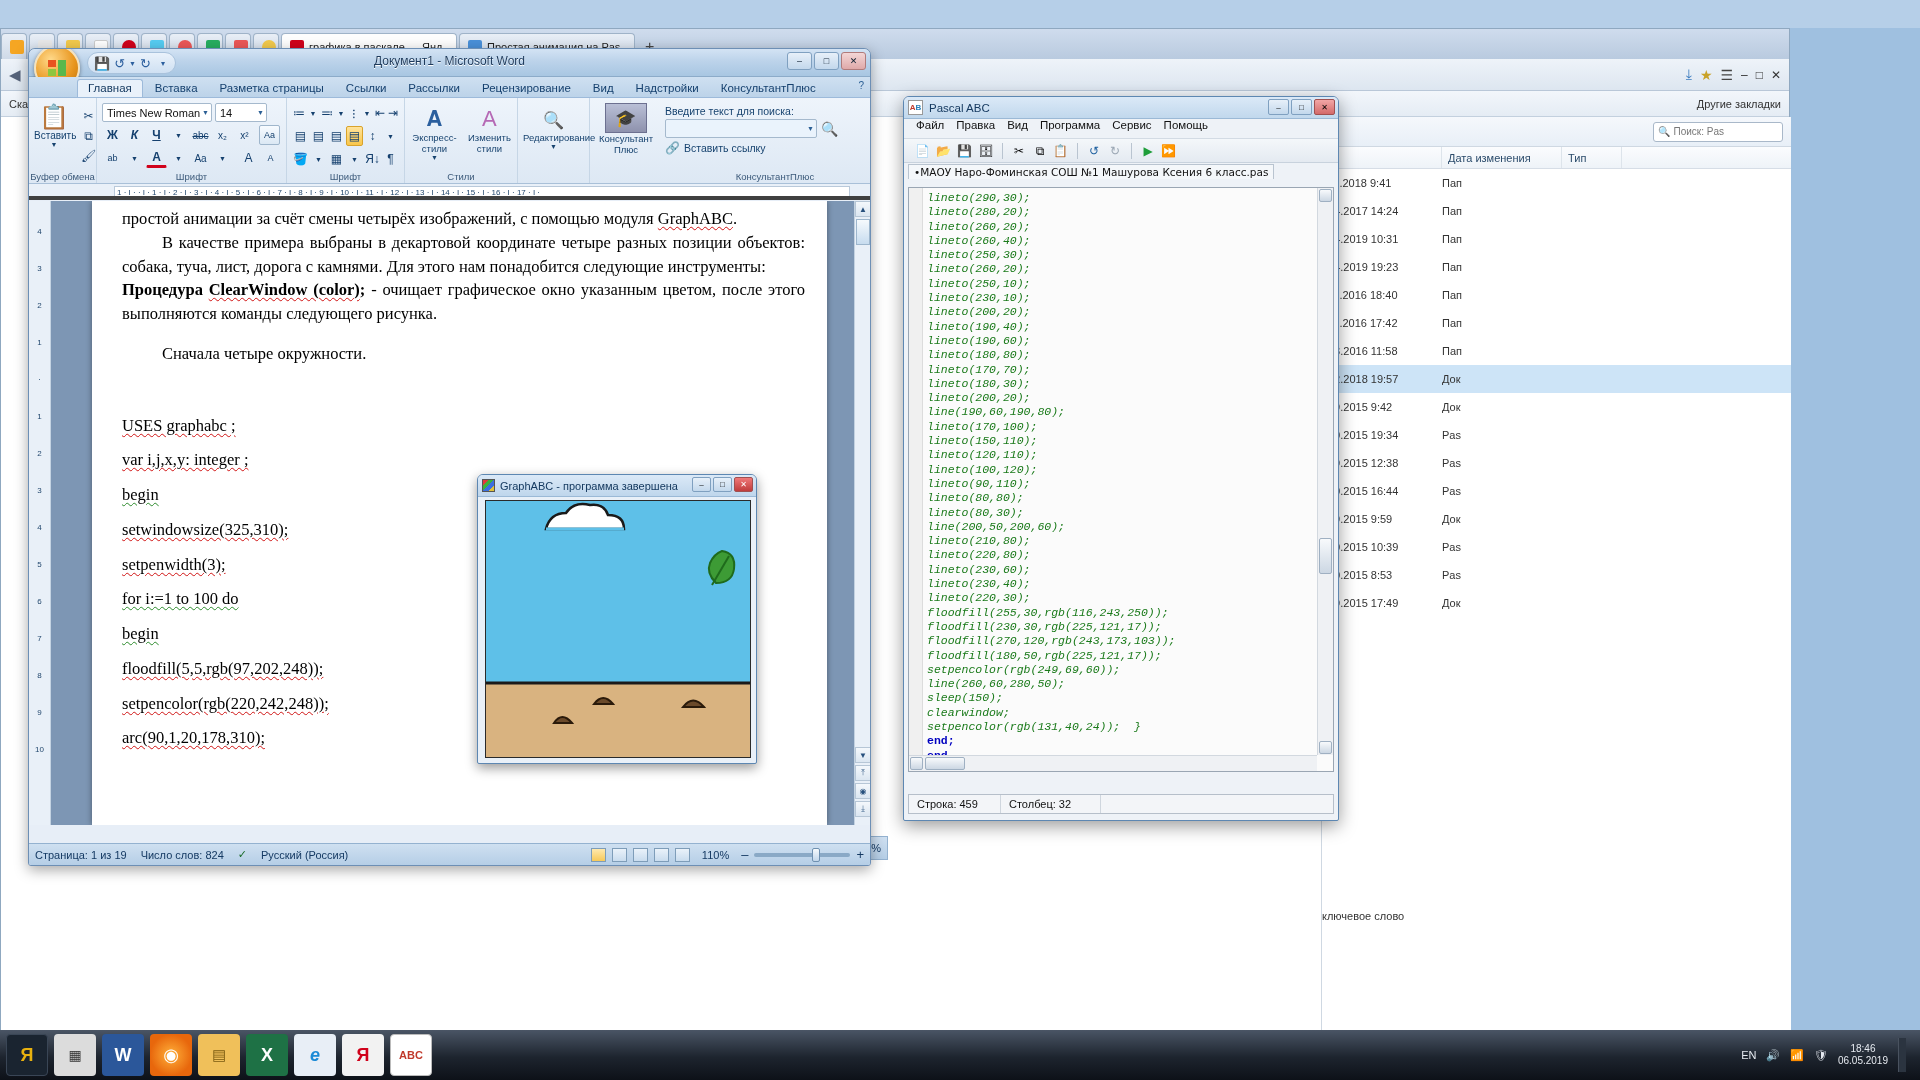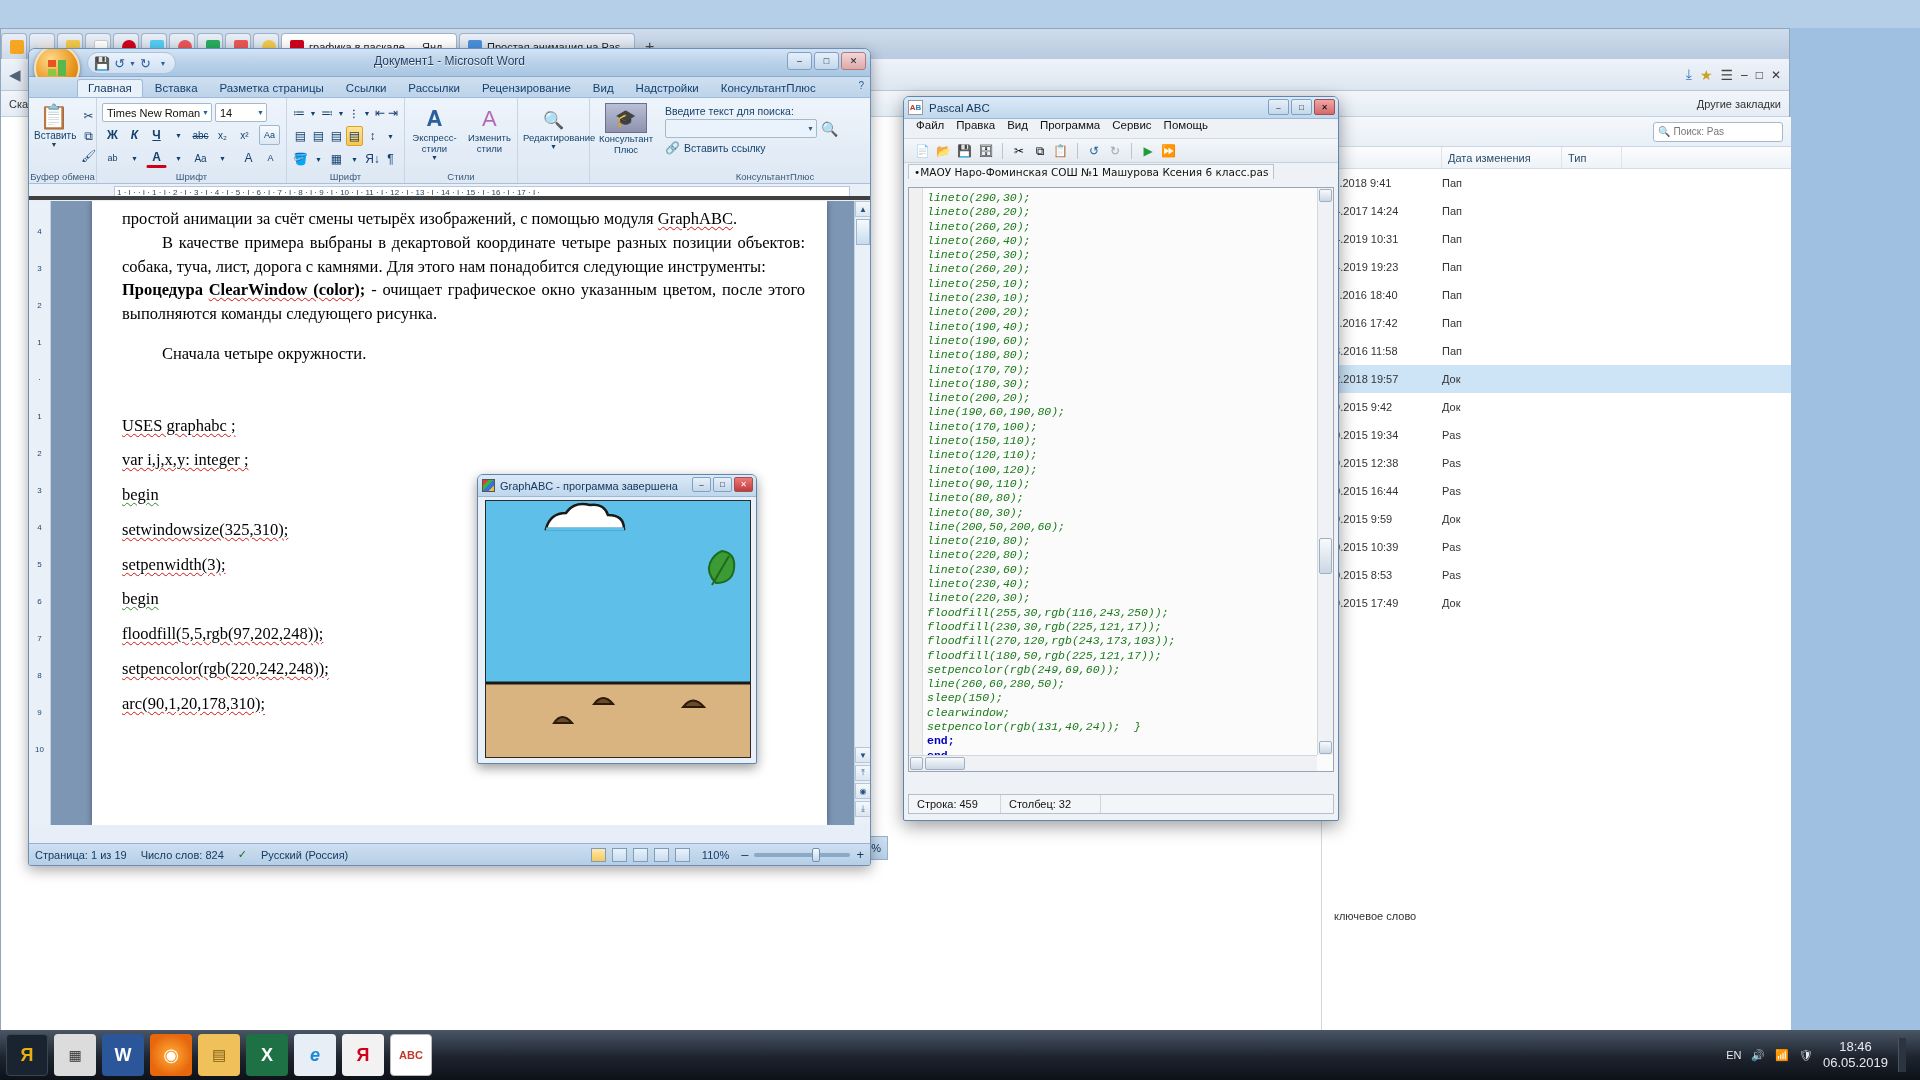--- a/index.html
+++ b/index.html
@@ -294,21 +294,21 @@
   #taskbar{
     position:absolute; left:0; bottom:0; width:100%; height:50px;
     background:linear-gradient(#4a5565,#1d242e 55%,#0d1118);
     display:flex; align-items:center; padding:0 6px; gap:6px;
   }
   .tbicon{
     width:42px;height:42px;border-radius:4px;display:flex;align-items:center;
     justify-content:center;font-size:18px;color:#fff;
   }
   #tray{ margin-left:auto; display:flex; align-items:center; gap:10px; color:#e6eaf0; font-size:11px; padding-right:8px;}
-  #clock{ text-align:center; line-height:1.25; font-size:13px;}
+  #clock{ text-align:center; line-height:1.25; font-size:10px;}
 </style>
 </head>
 <body>
 
 <div id="desktop">
 
   <div id="browser">
     <div id="browser-tabstrip">
       <div class="btab" style="width:26px">
           <span class="favicon" style="background:#f5a623"></span>
@@ -444,21 +444,21 @@
           </div>
           <div class="ex-row">
             <div class="c1">10.2015 8:53</div>
             <div class="c2">Pas</div>
           </div>
           <div class="ex-row">
             <div class="c1">09.2015 17:49</div>
             <div class="c2">Док</div>
           </div>
         </div>
-      <div style="position:absolute;left:12px;bottom:120px;font-size:11px;color:#333">ключевое слово</div>
+      <div style="position:absolute;left:0;bottom:120px;font-size:11px;color:#333">ключевое слово</div>
     </div>
   </div>
 
   <div id="word2-status">
     <span>Страница: 2 из 2</span>
     <span>Число слов: 2</span>
     <span>Русский (Россия)</span>
     <span style="margin-left:auto">110%</span>
   </div>
 
@@ -665,20 +665,21 @@
           </p>
           <p class="ind" style="margin-top:16px">
             <span>Сначала четыре окружности.</span>
           </p>
           <div class="code-lines" style="margin-top:48px">
             <p class="sq">USES graphabc ;</p>
             <p class="sq">var i,j,x,y: integer ;</p>
             <p class="sqg">begin</p>
             <p class="sq">setwindowsize(325,310);</p>
             <p class="sq">setpenwidth(3);</p>
+            <p class="sqg">for i:=1 to 100 do</p>
             <p class="sqg">begin</p>
             <p class="sq">floodfill(5,5,rgb(97,202,248));</p>
             <p class="sq">setpencolor(rgb(220,242,248));</p>
             <p class="sq">arc(90,1,20,178,310);</p>
 
           </div>
         </div>
       </div>
     </div>
 

